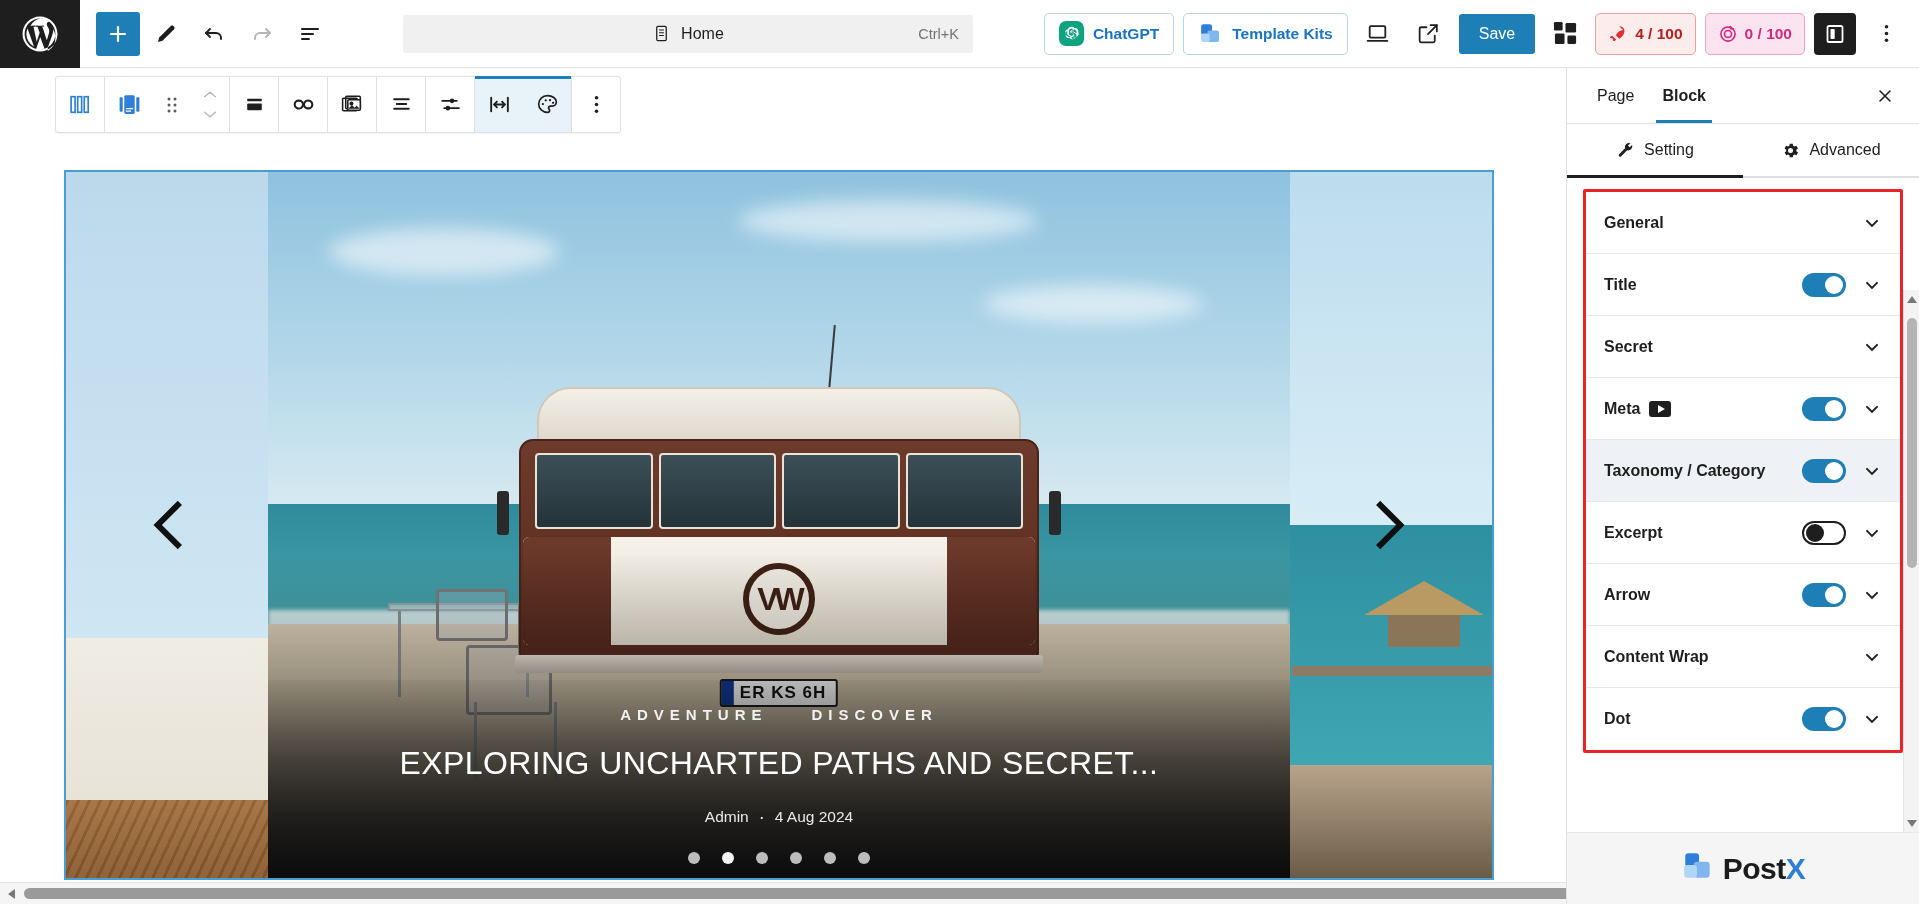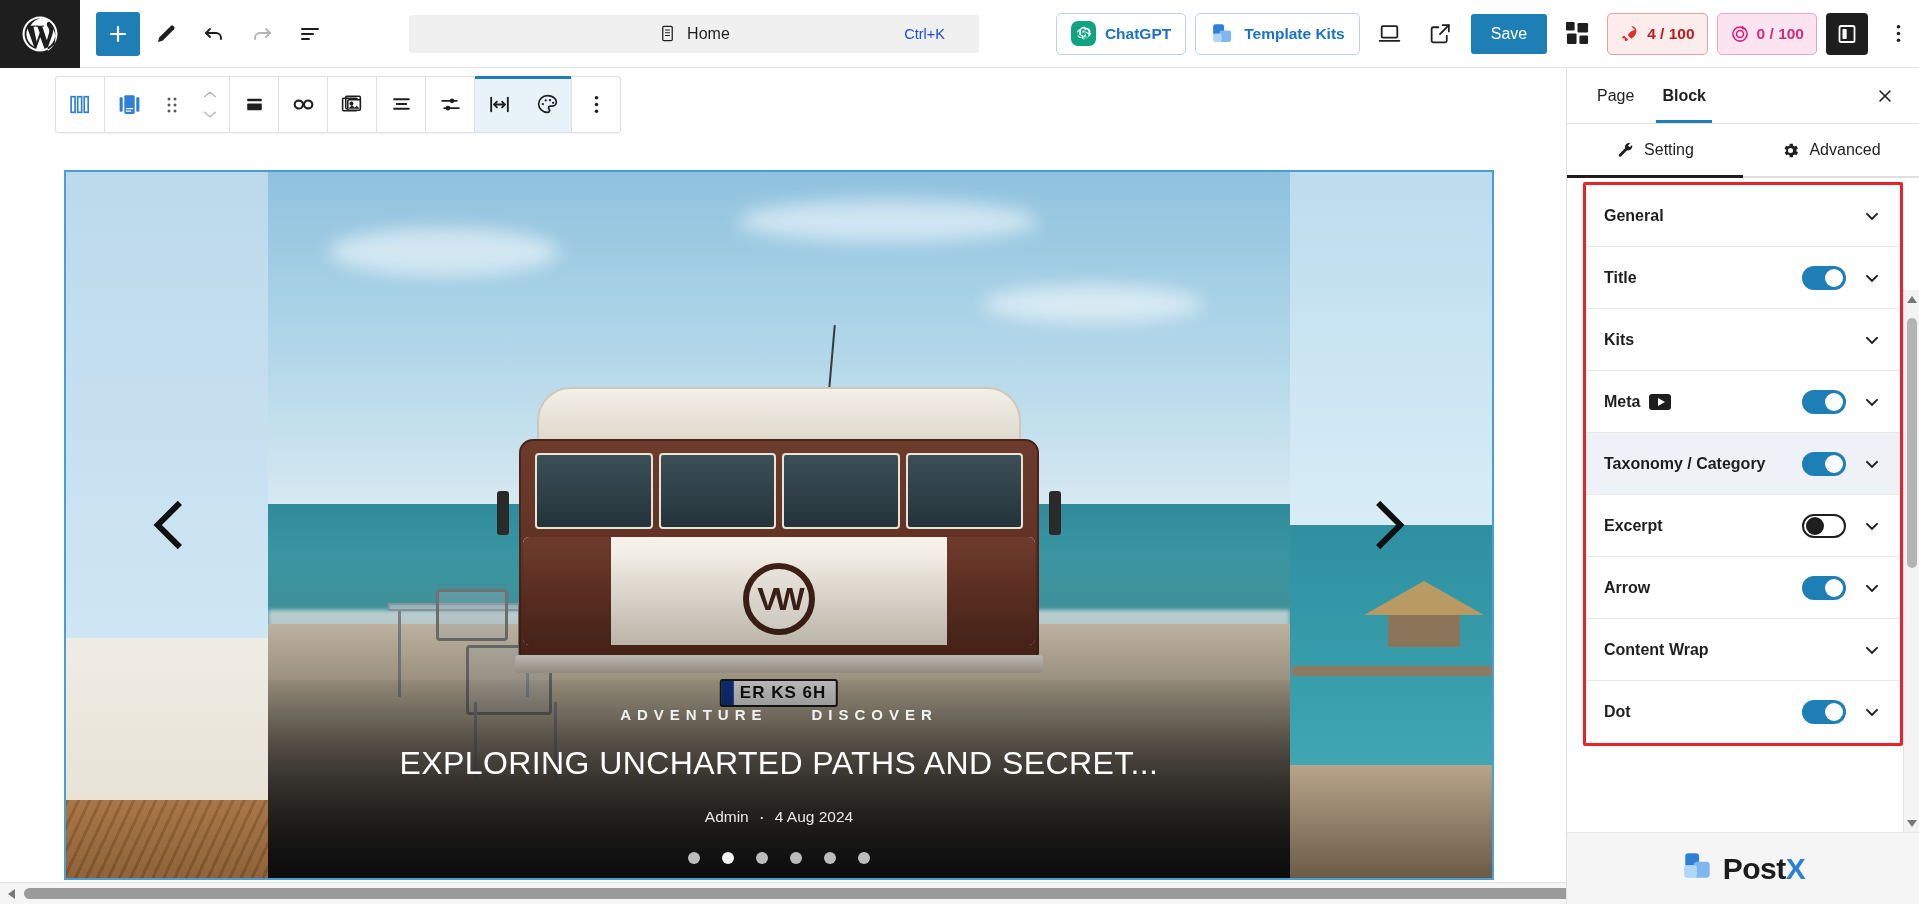--- a/index.html
+++ b/index.html
@@ -32,23 +32,23 @@
   .tb-btn svg { width:24px; height:24px; }
 
   .cmd-center { flex:1 1 auto; display:flex; justify-content:center; padding:0 24px; }
   .cmd-bar {
     width:570px; height:38px; background:#f0f0f0; border-radius:3px;
     display:flex; align-items:center; justify-content:center; position:relative;
     cursor:pointer; font-size:16px; color:#1e1e1e;
   }
   .cmd-inner { display:flex; align-items:center; gap:10px; }
   .cmd-inner svg { width:19px; height:19px; }
-  .cmd-short { position:absolute; right:34px; font-size:14.5px; color:#1d4ed8; }
-
-  .tb-right { display:flex; align-items:center; gap:9px; flex:0 0 auto; }
+  .cmd-short { position:absolute; right:14px; font-size:14.5px; color:#737373; }
+
+  .tb-right { display:flex; align-items:center; gap:9px; padding-right:12px; flex:0 0 auto; }
   .pill-btn {
     height:42px; border:1px solid #b9d4e8; border-radius:5px;
     background:#fff; display:flex; align-items:center; gap:9px;
     padding:0 14px; cursor:pointer; font-size:15.5px;
     color:#1a73c4; font-weight:600;
   }
   .pill-btn .gicon { width:25px; height:25px; flex:0 0 auto; }
   .save-btn {
     height:40px; background:#1e7eb6; color:#fff; border:none; border-radius:3px;
     padding:0 20px; font-size:16px; cursor:pointer;
@@ -271,21 +271,21 @@
   .sb-subtabs { height:54px; display:flex; border-bottom:2px solid #e0e0e0; position:relative; }
   .sb-subtab {
     flex:1; display:flex; align-items:center; justify-content:center; gap:9px;
     font-size:16px; color:#1e1e1e; cursor:pointer; position:relative;
   }
   .sb-subtab.active::after {
     content:""; position:absolute; left:0; right:0; bottom:-2px; height:3px; background:#1e1e1e;
   }
   .sb-subtab svg { width:19px; height:19px; }
 
-  .sb-scroll { flex:1; position:relative; overflow:hidden; padding:4px 16px 0 16px; }
+  .sb-scroll { flex:1; position:relative; overflow:hidden; padding:11px 16px 0 16px; }
   .sb-panel-box { border:3px solid #e8232a; border-radius:2px; }
   .sb-row {
     height:62px; display:flex; align-items:center; padding:0 18px;
     border-bottom:1px solid #e9e9e9; cursor:pointer; background:#fff;
   }
   .sb-row:last-child { border-bottom:none; }
   .sb-row.hl { background:#eef2f6; }
   .sb-row-label { font-size:16px; color:#1e1e1e; font-weight:600;
                   display:flex; align-items:center; gap:9px; }
   .sb-row-right { margin-left:auto; display:flex; align-items:center; gap:16px; }
@@ -751,21 +751,21 @@
                 <span class="knob"></span>
               </div>
             <svg class="chev" viewBox="0 0 24 24" fill="none" stroke="#1e1e1e" stroke-width="2.4" stroke-linecap="round">
                 <path d="M6 9.5l6 6 6-6"></path>
               </svg>
           </div>
         </div>
 
         <div class="sb-row">
           <div class="sb-row-label">
-              <span>Kits</span>
+              <span>Secret</span>
             </div>
           <div class="sb-row-right">
             <svg class="chev" viewBox="0 0 24 24" fill="none" stroke="#1e1e1e" stroke-width="2.4" stroke-linecap="round">
                 <path d="M6 9.5l6 6 6-6"></path>
               </svg>
           </div>
         </div>
 
         <div class="sb-row">
           <div class="sb-row-label">

